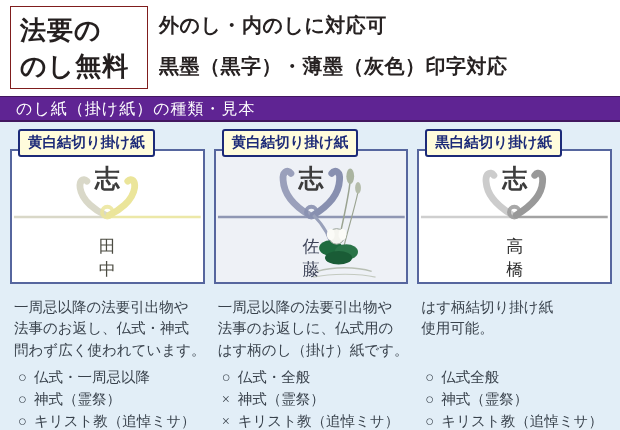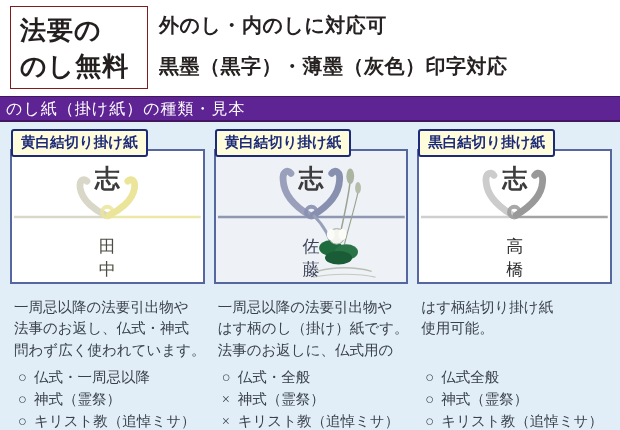--- a/index.html
+++ b/index.html
@@ -11,28 +11,28 @@
   .badge{position:absolute;left:10px;top:6px;width:138px;height:83px;box-sizing:border-box;
          border:1px solid #7f1d1d;background:#ffffff;display:flex;flex-direction:column;
          justify-content:center;padding-left:9px;}
   .badge-line{font-weight:bold;font-size:26px;line-height:36px;color:#241f1f;letter-spacing:1px;}
   .header-titles{position:absolute;left:159px;top:5px;}
   .header-line{font-size:20px;font-weight:bold;color:#272222;line-height:41px;letter-spacing:.5px;white-space:nowrap;}
 
   
   .section-bar{height:23px;background:#5f2493;border-top:1px solid #42175f;border-bottom:2px solid #42175f;
                color:#ffffff;font-family:"Liberation Serif",serif;font-size:16px;line-height:23px;
-               padding-left:6px;letter-spacing:1px;}
+               padding-left:16px;letter-spacing:1px;}
 
   
   .main{background:#e2eef7;height:308px;box-sizing:border-box;padding:7px 8px 0 10px;}
   .cols{display:flex;gap:9px;}
   .col{flex:1;position:relative;min-width:0;}
 
-  .label{display:inline-block;position:relative;z-index:2;margin-left:1px;background:#fffcdc;
+  .label{display:inline-block;position:relative;z-index:2;margin-left:8px;background:#fffcdc;
          border:2px solid #1c2a78;border-radius:3px;color:#1c2a78;font-weight:bold;
          font-size:14.5px;line-height:1.15;padding:3px 8px 4px;white-space:nowrap;}
 
   .card{position:relative;margin-top:-8px;height:135px;box-sizing:border-box;
         border:2px solid #56669e;background:#ffffff;overflow:hidden;}
   .col-1 .card{background:#eef1f6;}
   .card svg{position:absolute;left:0;top:0;width:100%;height:100%;}
   .kanji-top{position:absolute;top:11px;left:0;width:100%;text-align:center;z-index:1;
              font-family:"Liberation Serif",serif;font-size:25px;font-weight:bold;color:#3c3c3c;}
   .names{position:absolute;top:84px;left:0;width:100%;text-align:center;z-index:1;
@@ -122,22 +122,22 @@
             <ellipse cx="130" cy="86" rx="4" ry="6" fill="#fbfbf7"></ellipse>
           </svg>
           <div class="kanji-top">志</div>
           <div class="names">
             <div>佐</div>
             <div>藤</div>
           </div>
         </div>
         <div class="desc">
           <div>一周忌以降の法要引出物や</div>
+          <div>法事のお返しに、仏式用の</div>
           <div>はす柄のし（掛け）紙です。</div>
-          <div>法事のお返しに、仏式用の</div>
         </div>
         <div class="list">
           <div class="li"><span class="mark">○</span><span>仏式・全般</span></div>
           <div class="li"><span class="mark">×</span><span>神式（霊祭）</span></div>
           <div class="li"><span class="mark">×</span><span>キリスト教（追悼ミサ）</span></div>
         </div>
       </div>
 
       <div class="col col-2">
         <span class="label">黒白結切り掛け紙</span>

